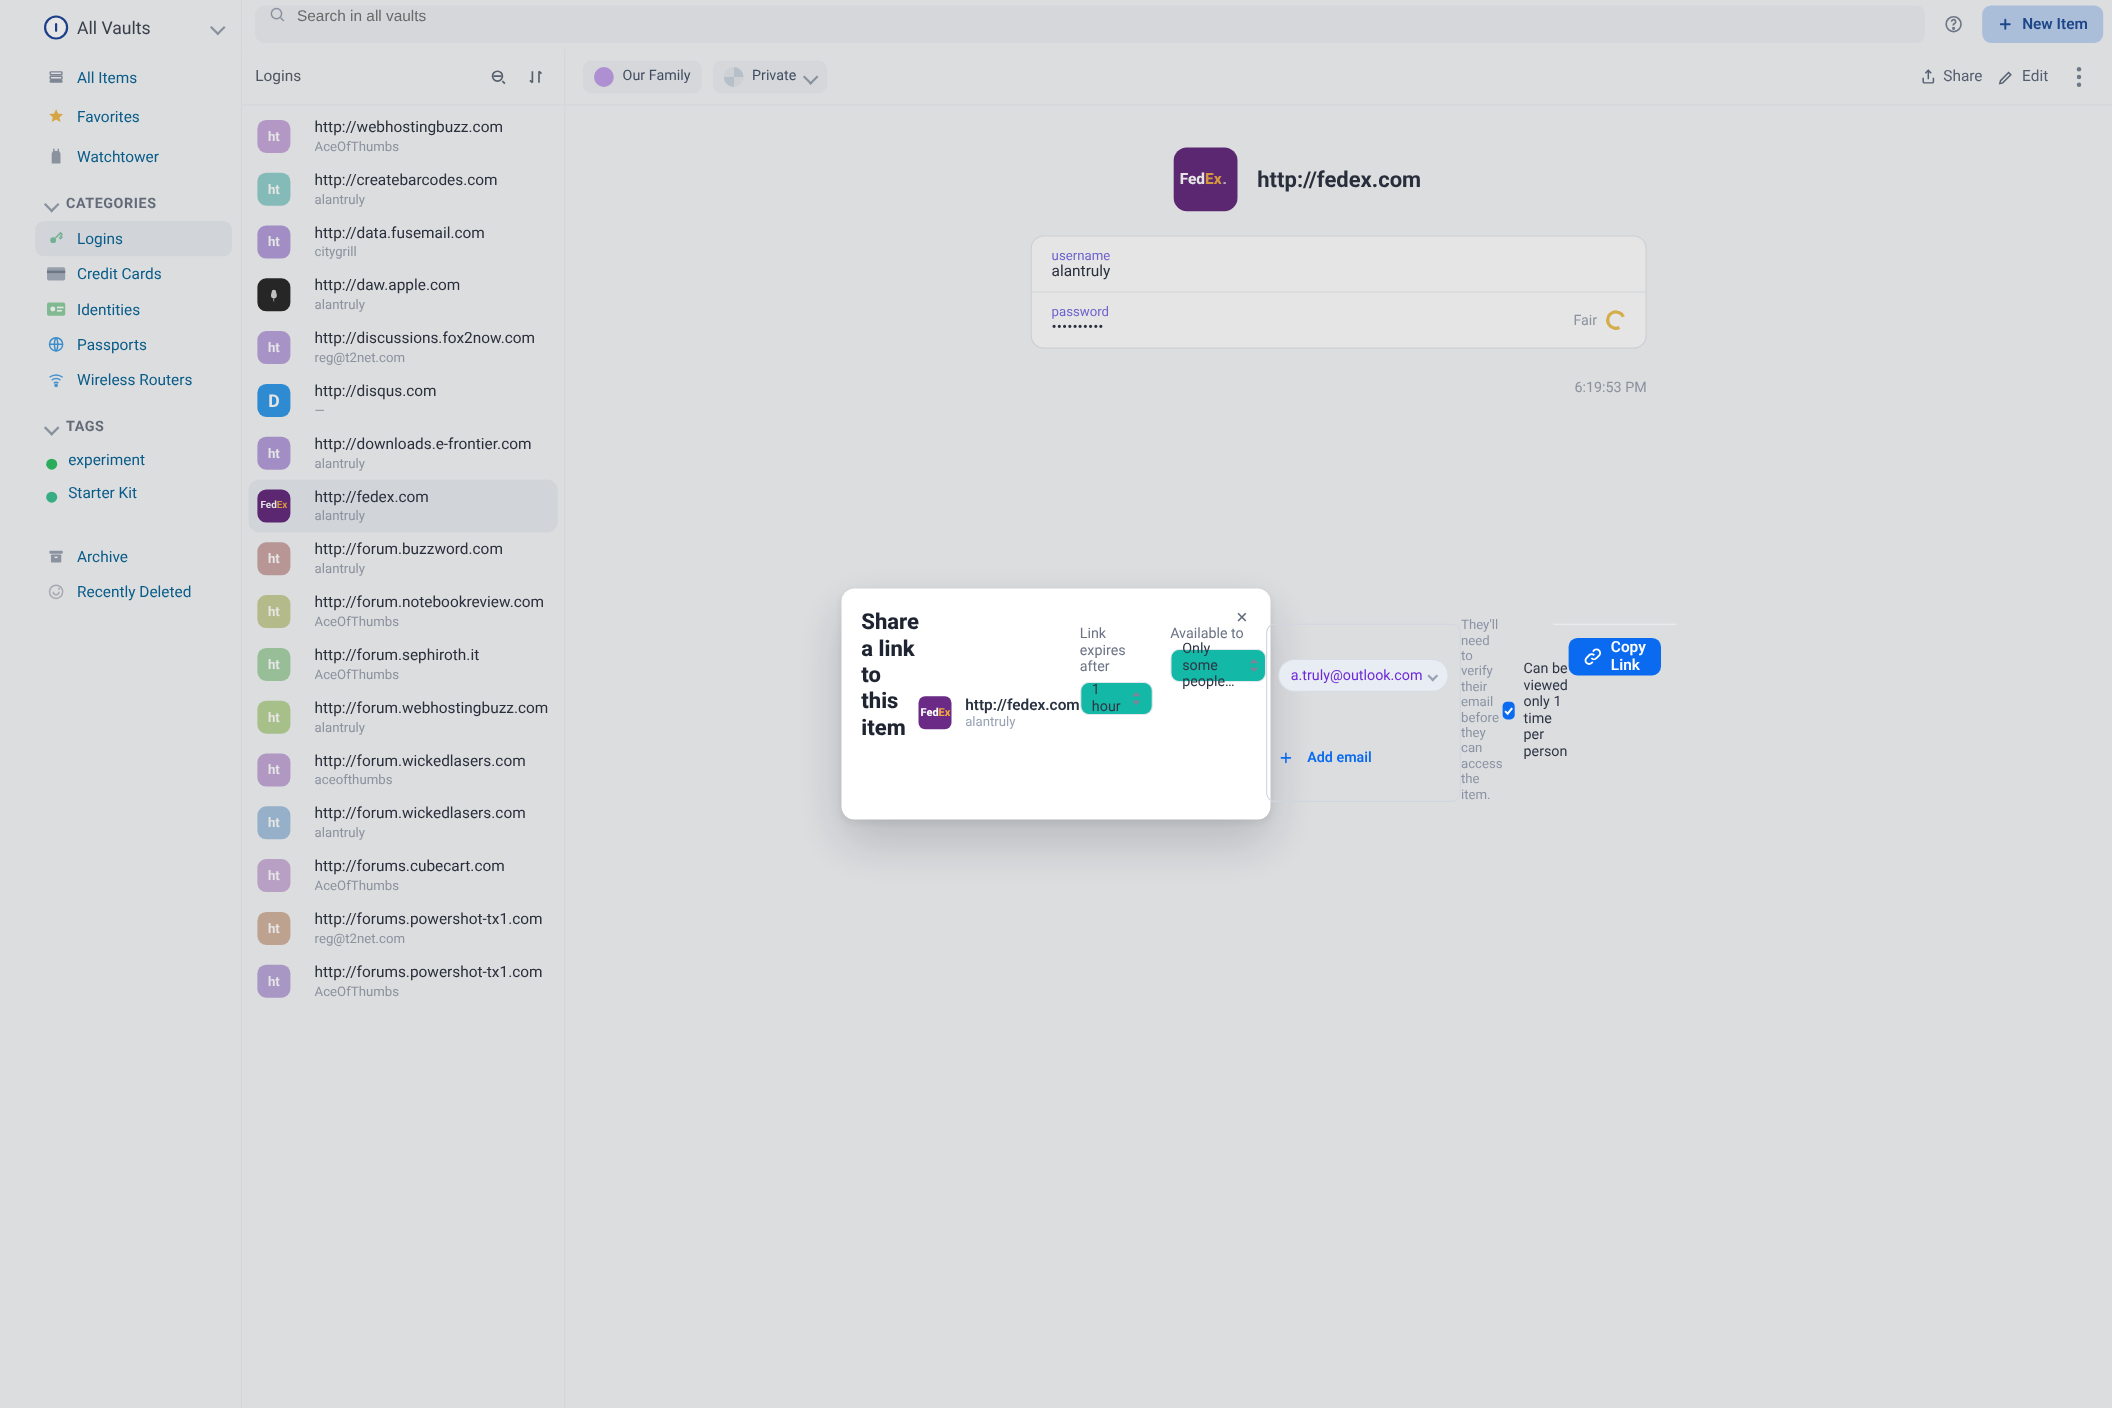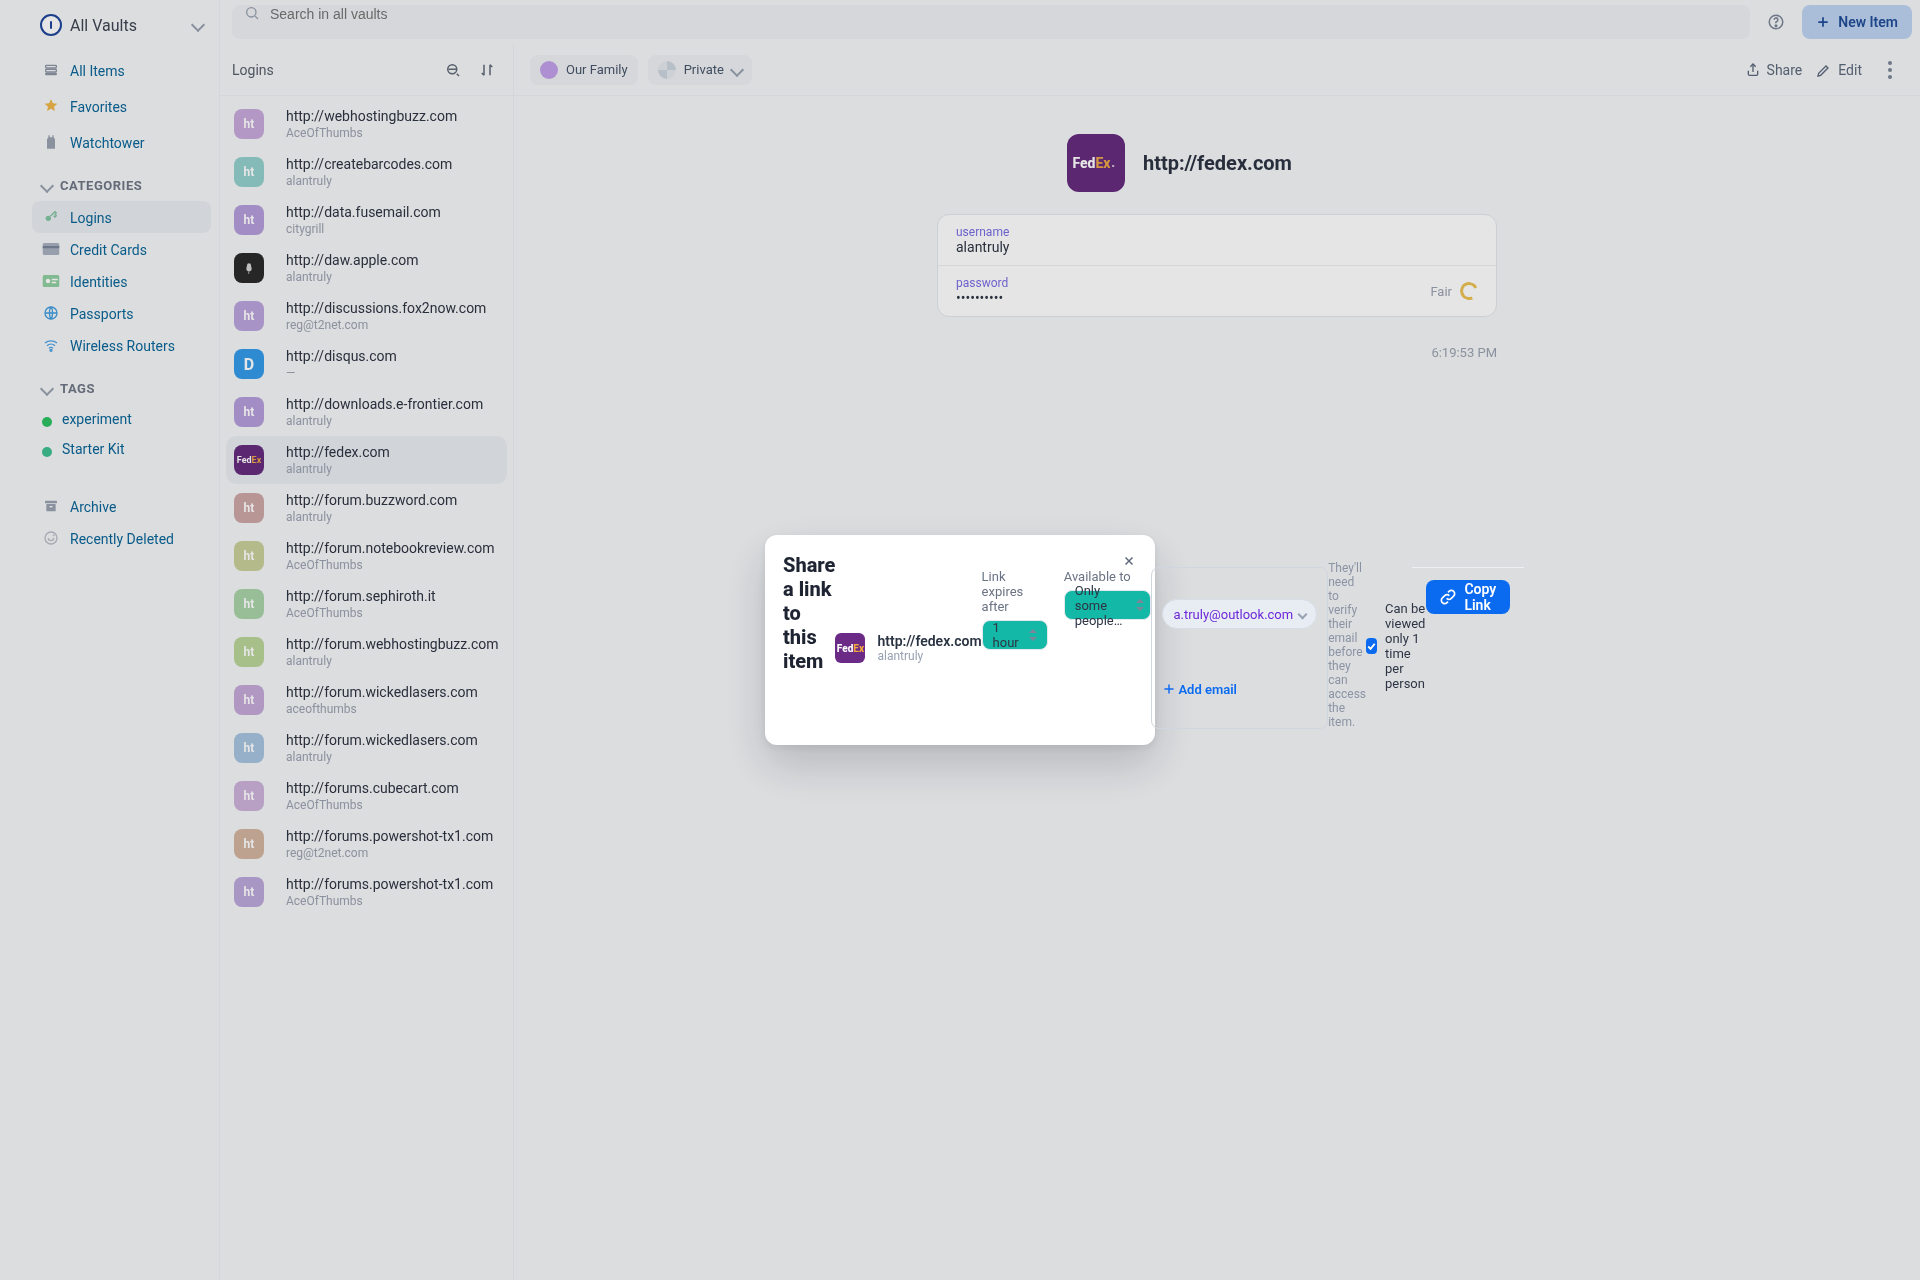--- a/index.html
+++ b/index.html
@@ -162,21 +162,21 @@
     display:inline-flex;align-items:center;gap:8px;border:1px solid var(--line);background:#14b8a6;height:30px;padding:0 10px;border-radius:8px;color:#2d3545;font-size:13px;
   }
   .stepper{width:10px;height:12px;position:relative}
   .stepper:before,.stepper:after{content:"";position:absolute;left:0;right:0;margin:auto;width:0;height:0;border-left:4px solid transparent;border-right:4px solid transparent}
   .stepper:before{top:0;border-bottom:4px solid #7a8599}
   .stepper:after{bottom:0;border-top:4px solid #7a8599}
   .email-area{
     margin-top:14px;border:1px solid var(--ring);border-radius:8px;padding:10px;display:flex;align-items:center;gap:10px;flex-wrap:wrap;
   }
   .chip{display:inline-flex;align-items:center;gap:6px;background:var(--pill);border:1px solid var(--pill-border);height:30px;border-radius:16px;padding:0 10px;color:#6d28d9;font-size:13px}
-  .add-email{display:inline-flex;align-items:center;gap:2px;color:var(--blue);font-weight:600;font-size:13px}
+  .add-email{display:inline-flex;align-items:center;gap:12px;color:var(--blue);font-weight:600;font-size:13px}
   .hint{color:#8a93a4;font-size:12px;margin-top:8px}
   .check-row{display:flex;align-items:center;gap:8px;margin-top:10px;font-size:13px;color:#2d3545}
   .checkbox{width:16px;height:16px;border-radius:4px;background:var(--blue);display:inline-flex;align-items:center;justify-content:center;color:#fff}
   .footer{display:flex;justify-content:flex-end;border-top:1px solid var(--line2);margin:14px -18px -16px;padding:12px 14px}
   .primary{display:inline-flex;align-items:center;gap:8px;background:var(--blue);color:#fff;height:34px;border-radius:8px;padding:0 14px;font-size:14px;font-weight:600}
   
   
   .i{display:inline-flex;align-items:center;justify-content:center}
   .i svg{display:block}
   .kebab{display:inline-flex;flex-direction:column;gap:3px}

